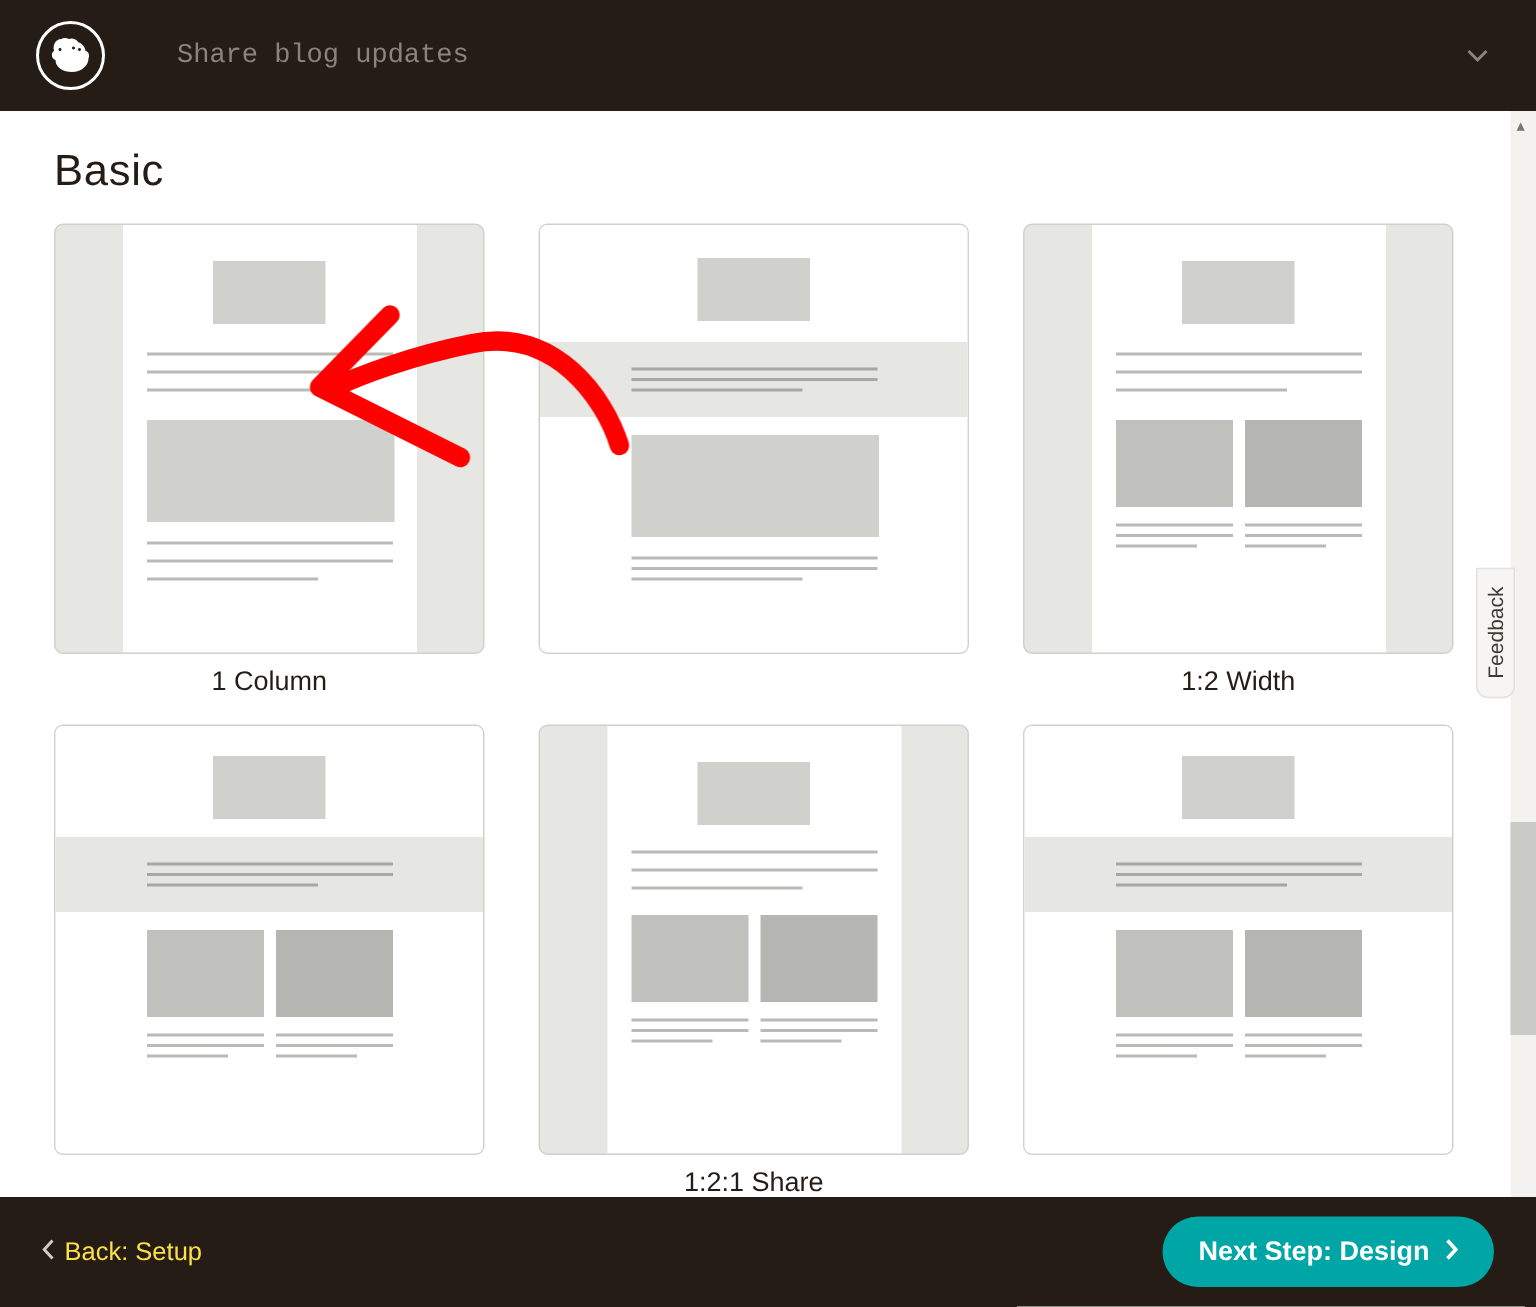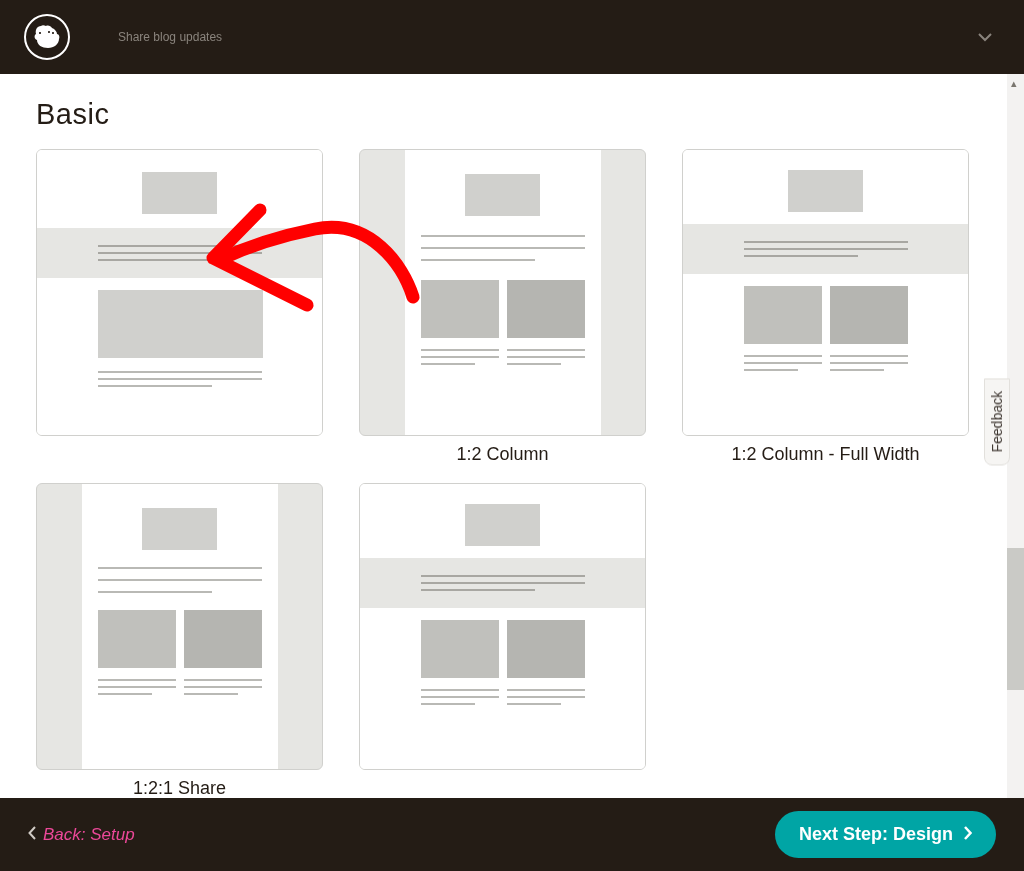--- a/index.html
+++ b/index.html
@@ -32,22 +32,23 @@
       border-radius: 50%;
       border: 2px solid #fff;
       display: flex;
       align-items: center;
       justify-content: center;
       flex-shrink: 0;
     }
 
     .header-title {
       color: #8a847d;
-      font-size: 12px;
+      font-size: 18px;
       margin-left: 48px;
+      font-family: Liberation Mono, monospace;
     }
 
     .chevron-down {
       position: absolute;
       right: 32px;
       color: #8a847d;
       font-size: 13px;
     }
 
     .content-area {
@@ -180,27 +181,26 @@
       align-items: center;
       justify-content: space-between;
       padding: 0 28px;
       position: absolute;
       bottom: 0;
       left: 0;
       right: 0;
     }
 
     .back-link {
-      color: #ec4899;
+      color: #fde047;
       font-size: 17px;
       display: flex;
       align-items: center;
       gap: 6px;
       cursor: pointer;
-      font-style: italic;
     }
 
     .next-button {
       background: #00a5a5;
       color: #ffffff;
       font-size: 18px;
       font-weight: 600;
       border: none;
       border-radius: 28px;
       padding: 13px 24px;
@@ -279,20 +279,38 @@
         <path d="M1 1 L7 7 L13 1" stroke="#8a847d" stroke-width="2" fill="none"></path>
       </svg>
   </div>
 </div>
 
 <div class="content-area">
   <h2 class="section-title">Basic</h2>
 
   <div class="template-grid">
 
+    <div class="template-item">
+      <div class="template-card">
+        <div class="preview-page">
+          <div class="img-block hero-block"></div>
+          <div class="spacer-14"></div>
+          <div class="line"></div>
+          <div class="line"></div>
+          <div class="line line-short"></div>
+          <div class="spacer-14"></div>
+          <div class="img-block full-img"></div>
+          <div class="spacer-8"></div>
+          <div class="line"></div>
+          <div class="line"></div>
+          <div class="line line-short"></div>
+        </div>
+      </div>
+      <div class="template-label">1 Column</div>
+    </div>
 
     <div class="template-item">
       <div class="template-card">
         <div class="preview-fullwidth">
           <div class="spacer-14"></div>
           <div class="fw-inner">
               <div class="img-block hero-block"></div>
             </div>
           <div class="spacer-14"></div>
           <div class="fw-band" style="padding:12px 0;">
@@ -336,21 +354,21 @@
             <div class="col">
               <div class="col-img col-img-dark"></div>
               <div class="spacer-6"></div>
               <div class="line"></div>
               <div class="line"></div>
               <div class="line line-short"></div>
             </div>
           </div>
         </div>
       </div>
-      <div class="template-label">1:2 Column</div>
+      <div class="template-label">1:2 Width</div>
     </div>
 
     <div class="template-item">
       <div class="template-card">
         <div class="preview-fullwidth">
           <div class="spacer-12"></div>
           <div class="fw-inner">
               <div class="img-block hero-block"></div>
             </div>
           <div class="spacer-12"></div>
@@ -375,21 +393,20 @@
                 <div class="col-img col-img-dark"></div>
                 <div class="spacer-6"></div>
                 <div class="line"></div>
                 <div class="line"></div>
                 <div class="line line-short"></div>
               </div>
             </div>
           </div>
         </div>
       </div>
-      <div class="template-label">1:2 Column - Full Width</div>
     </div>
 
     <div class="template-item">
       <div class="template-card">
         <div class="preview-page">
           <div class="img-block hero-block"></div>
           <div class="spacer-12"></div>
           <div class="line"></div>
           <div class="line"></div>
           <div class="line line-short"></div>

